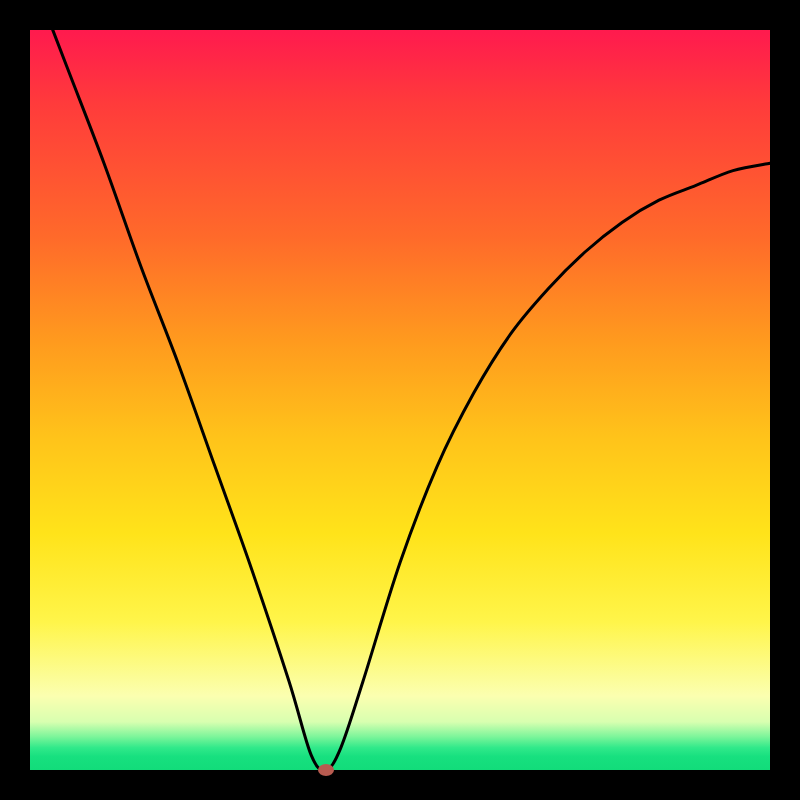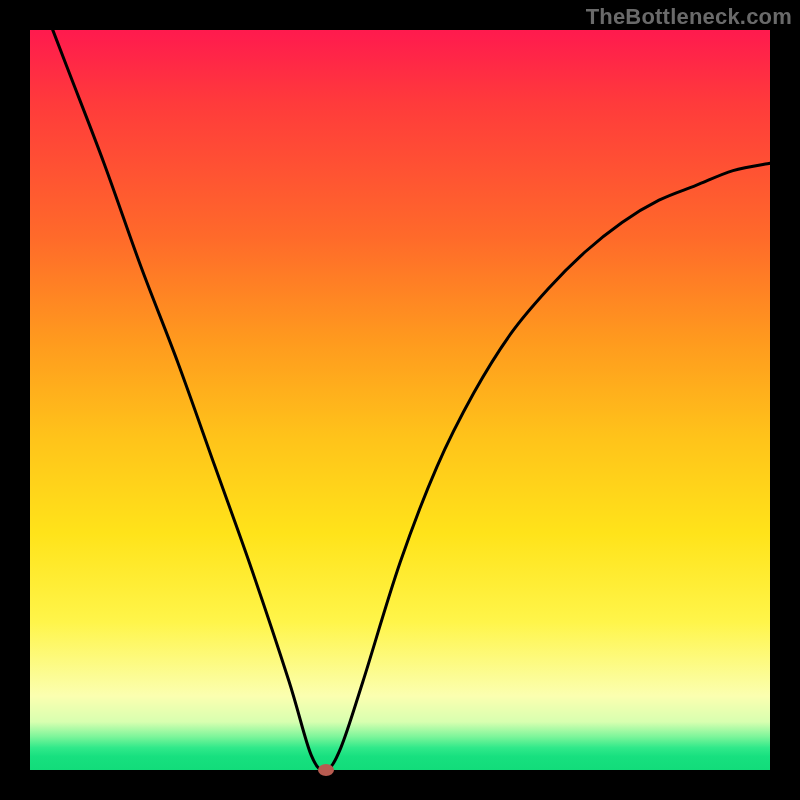--- a/index.html
+++ b/index.html
@@ -68,20 +68,19 @@
   }
   .marker {
     fill: #b85b50;
     stroke: none;
   }
 </style>
 </head>
 <body>
 
 <div class="outer">
-  <div class="watermark">TheBottleneck.com</div>
   <div class="plot-area">
     <svg class="curve" viewBox="0 0 740 740">
       <path id="curve-path" class="curve-path" d="M 0.00 -59.20 C 6.17 -43.17, 24.67 4.93, 37.00 37.00 C 49.33 69.07, 61.67 99.90, 74.00 133.20 C 86.33 166.50, 98.67 203.50, 111.00 236.80 C 123.33 270.10, 135.67 299.70, 148.00 333.00 C 160.33 366.30, 172.67 402.07, 185.00 436.60 C 197.33 471.13, 209.67 504.43, 222.00 540.20 C 234.33 575.97, 249.13 620.37, 259.00 651.20 C 268.87 682.03, 275.03 710.40, 281.20 725.20 C 287.37 740.00, 291.07 741.23, 296.00 740.00 C 300.93 738.77, 304.63 732.60, 310.80 717.80 C 316.97 703.00, 323.13 682.03, 333.00 651.20 C 342.87 620.37, 357.67 568.57, 370.00 532.80 C 382.33 497.03, 394.67 464.97, 407.00 436.60 C 419.33 408.23, 431.67 384.80, 444.00 362.60 C 456.33 340.40, 468.67 320.67, 481.00 303.40 C 493.33 286.13, 505.67 272.57, 518.00 259.00 C 530.33 245.43, 542.67 233.10, 555.00 222.00 C 567.33 210.90, 579.67 201.03, 592.00 192.40 C 604.33 183.77, 616.67 176.37, 629.00 170.20 C 641.33 164.03, 653.67 160.33, 666.00 155.40 C 678.33 150.47, 690.67 144.30, 703.00 140.60 C 715.33 136.90, 733.83 134.43, 740.00 133.20"></path>
       <ellipse id="marker" class="marker" cx="296.00" cy="740.00" rx="8" ry="6"></ellipse>
     </svg>
   </div>
 </div>
 
 </body></html>

